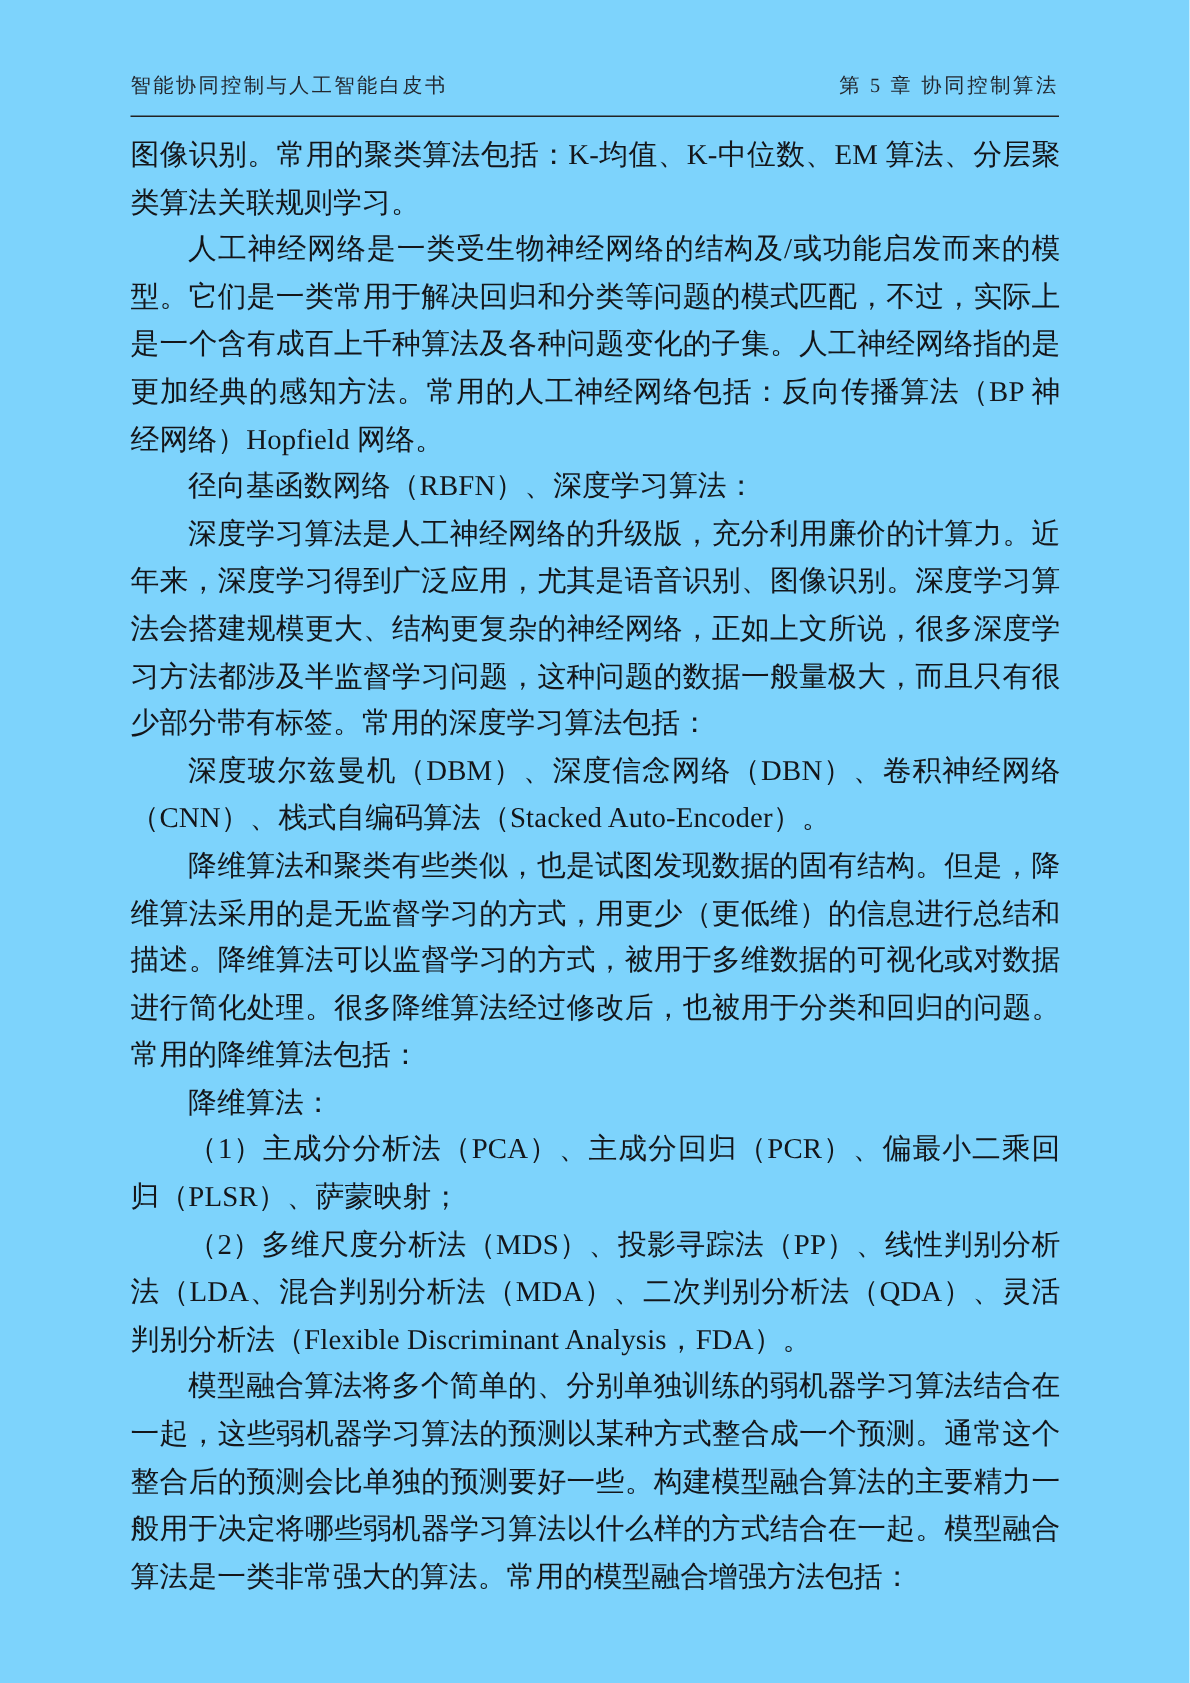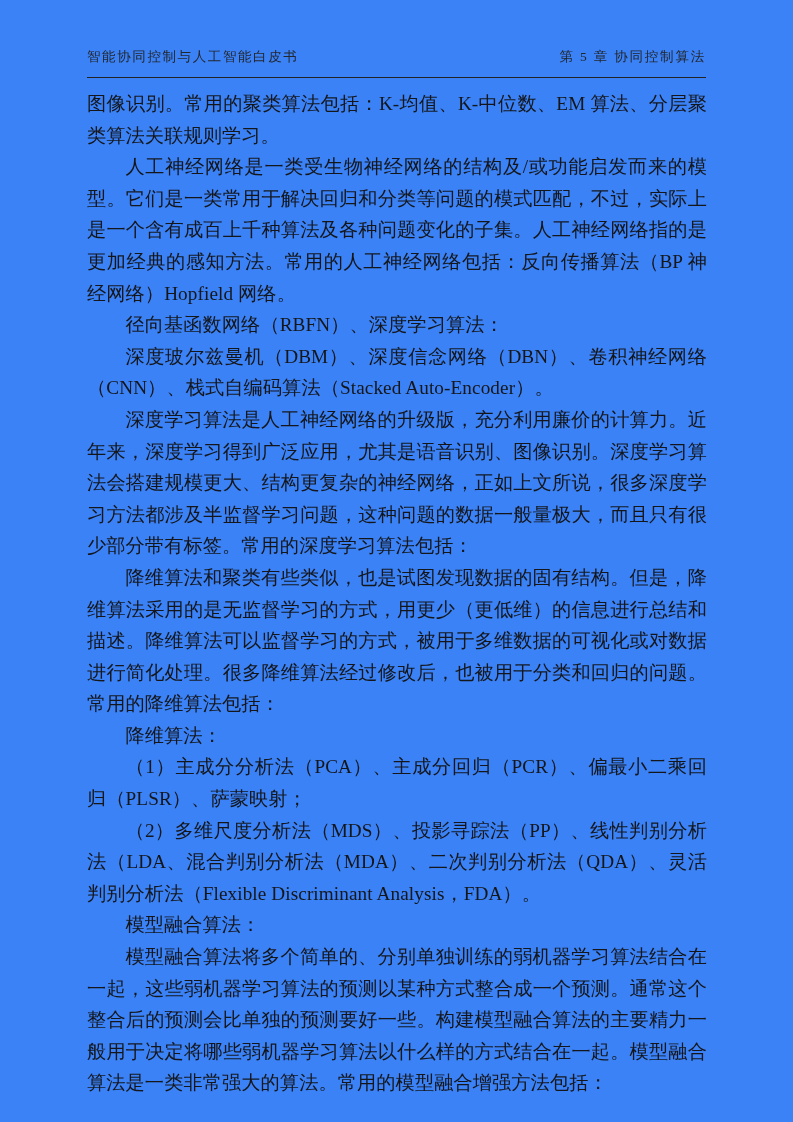--- a/index.html
+++ b/index.html
@@ -9,21 +9,21 @@
   }
   body {
     font-family: "Liberation Serif", "DejaVu Serif", serif;
     color: #1a1a1a;
   }
   .page {
     position: relative;
     width: 793px;
     height: 1122px;
     margin: 0 auto;
-    background: #3b82f6;
+    background: #7dd3fc;
     overflow: hidden;
     box-sizing: border-box;
   }
   
   .header {
     position: absolute;
     left: 87px;
     top: 48px;
     width: 619px;
     height: 30px;
@@ -89,24 +89,23 @@
 
   <div class="header">
     <div class="header-left">智能协同控制与人工智能白皮书</div>
     <div class="header-right">第 5 章  协同控制算法</div>
   </div>
 
   <div class="content">
       <p class="para noindent">图像识别。常用的聚类算法包括：K-均值、K-中位数、EM 算法、分层聚类算法关联规则学习。</p>
       <p class="para indent">人工神经网络是一类受生物神经网络的结构及/或功能启发而来的模型。它们是一类常用于解决回归和分类等问题的模式匹配，不过，实际上是一个含有成百上千种算法及各种问题变化的子集。人工神经网络指的是更加经典的感知方法。常用的人工神经网络包括：反向传播算法（BP 神经网络）Hopfield 网络。</p>
       <p class="para indent">径向基函数网络（RBFN）、深度学习算法：</p>
+      <p class="para indent">深度学习算法是人工神经网络的升级版，充分利用廉价的计算力。近年来，深度学习得到广泛应用，尤其是语音识别、图像识别。深度学习算法会搭建规模更大、结构更复杂的神经网络，正如上文所说，很多深度学习方法都涉及半监督学习问题，这种问题的数据一般量极大，而且只有很少部分带有标签。常用的深度学习算法包括：</p>
       <p class="para indent">深度玻尔兹曼机（DBM）、深度信念网络（DBN）、卷积神经网络（CNN）、栈式自编码算法（Stacked Auto-Encoder）。</p>
-      <p class="para indent">深度学习算法是人工神经网络的升级版，充分利用廉价的计算力。近年来，深度学习得到广泛应用，尤其是语音识别、图像识别。深度学习算法会搭建规模更大、结构更复杂的神经网络，正如上文所说，很多深度学习方法都涉及半监督学习问题，这种问题的数据一般量极大，而且只有很少部分带有标签。常用的深度学习算法包括：</p>
       <p class="para indent">降维算法和聚类有些类似，也是试图发现数据的固有结构。但是，降维算法采用的是无监督学习的方式，用更少（更低维）的信息进行总结和描述。降维算法可以监督学习的方式，被用于多维数据的可视化或对数据进行简化处理。很多降维算法经过修改后，也被用于分类和回归的问题。常用的降维算法包括：</p>
       <p class="para indent">降维算法：</p>
       <p class="para indent">（1）主成分分析法（PCA）、主成分回归（PCR）、偏最小二乘回归（PLSR）、萨蒙映射；</p>
       <p class="para indent">（2）多维尺度分析法（MDS）、投影寻踪法（PP）、线性判别分析法（LDA、混合判别分析法（MDA）、二次判别分析法（QDA）、灵活判别分析法（Flexible Discriminant Analysis，FDA）。</p>
-      <p class="para indent">模型融合算法：</p>
       <p class="para indent">模型融合算法将多个简单的、分别单独训练的弱机器学习算法结合在一起，这些弱机器学习算法的预测以某种方式整合成一个预测。通常这个整合后的预测会比单独的预测要好一些。构建模型融合算法的主要精力一般用于决定将哪些弱机器学习算法以什么样的方式结合在一起。模型融合算法是一类非常强大的算法。常用的模型融合增强方法包括：</p>
     </div>
 
 
 </div>
 
 </body></html>

